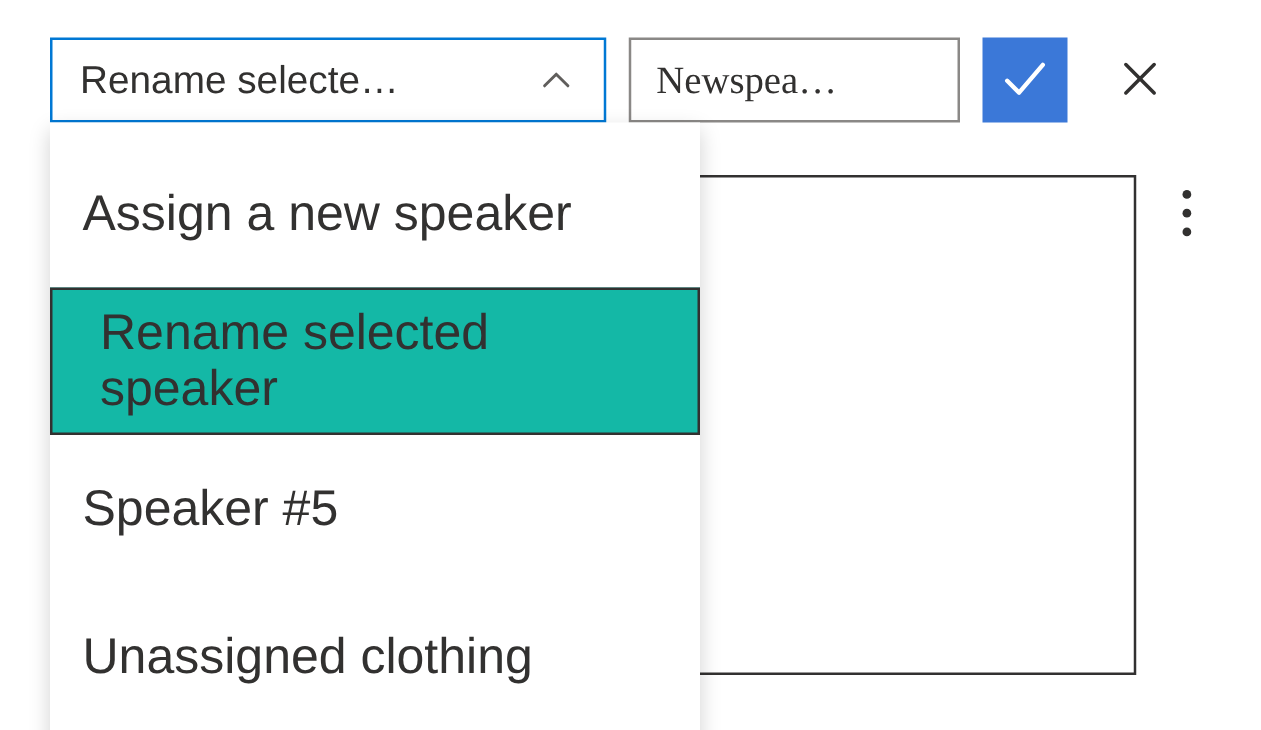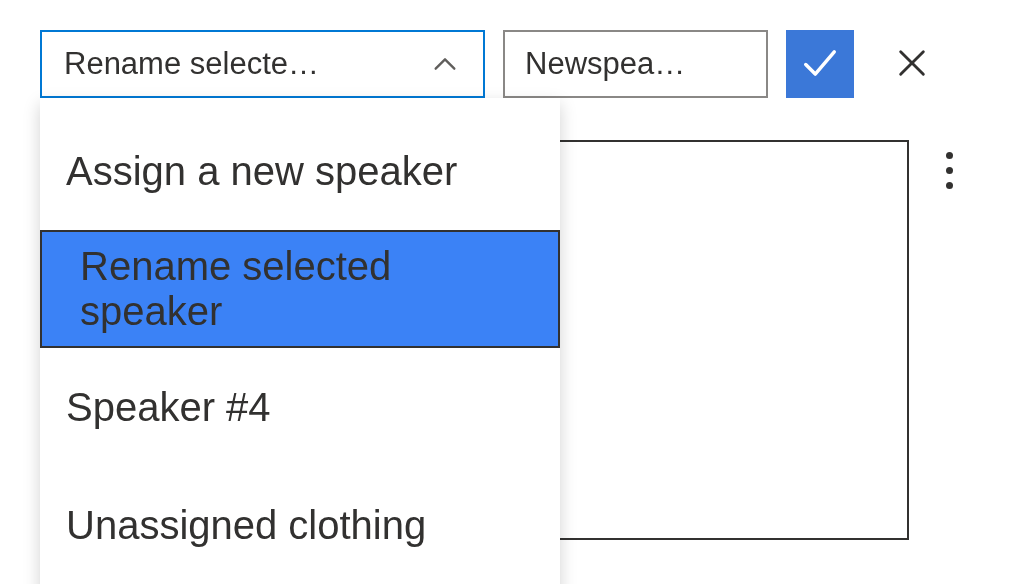--- a/index.html
+++ b/index.html
@@ -51,21 +51,21 @@
     }
 
     .chevron svg { width: 28px; height: 28px; }
 
     .text-input {
       width: 265px;
       height: 68px;
       border: 2px solid #8a8886;
       background: #fff;
       padding: 0 20px;
-      font-family: Liberation Sans, sans-serif;
+      font-family: Liberation Serif, serif;
       font-size: 31px;
       color: #323130;
       outline: none;
       overflow: hidden;
       text-overflow: ellipsis;
     }
 
     .square-button {
       width: 68px;
       height: 68px;
@@ -147,21 +147,21 @@
       padding: 0 26px;
       height: 118px;
       display: flex;
       align-items: center;
       font-size: 40px;
       color: #323130;
       cursor: pointer;
     }
 
     .menu-item.selected {
-      background: #3b82f6;
+      background: #14b8a6;
       outline: 2px solid #323130;
       outline-offset: -2px;
       padding-left: 40px;
     }
   </style>
 </head>
 <body>
 
 <div class="top-row">
   <div class="dropdown-button">
@@ -211,18 +211,18 @@
 </div>
 
 <div class="dropdown-menu">
   <div class="menu-item">
     <span>Assign a new speaker</span>
   </div>
   <div class="menu-item selected">
     <span>Rename selected speaker</span>
   </div>
   <div class="menu-item">
-    <span>Speaker #4</span>
+    <span>Speaker #5</span>
   </div>
   <div class="menu-item">
     <span>Unassigned clothing</span>
   </div>
 </div>
 
 </body></html>

